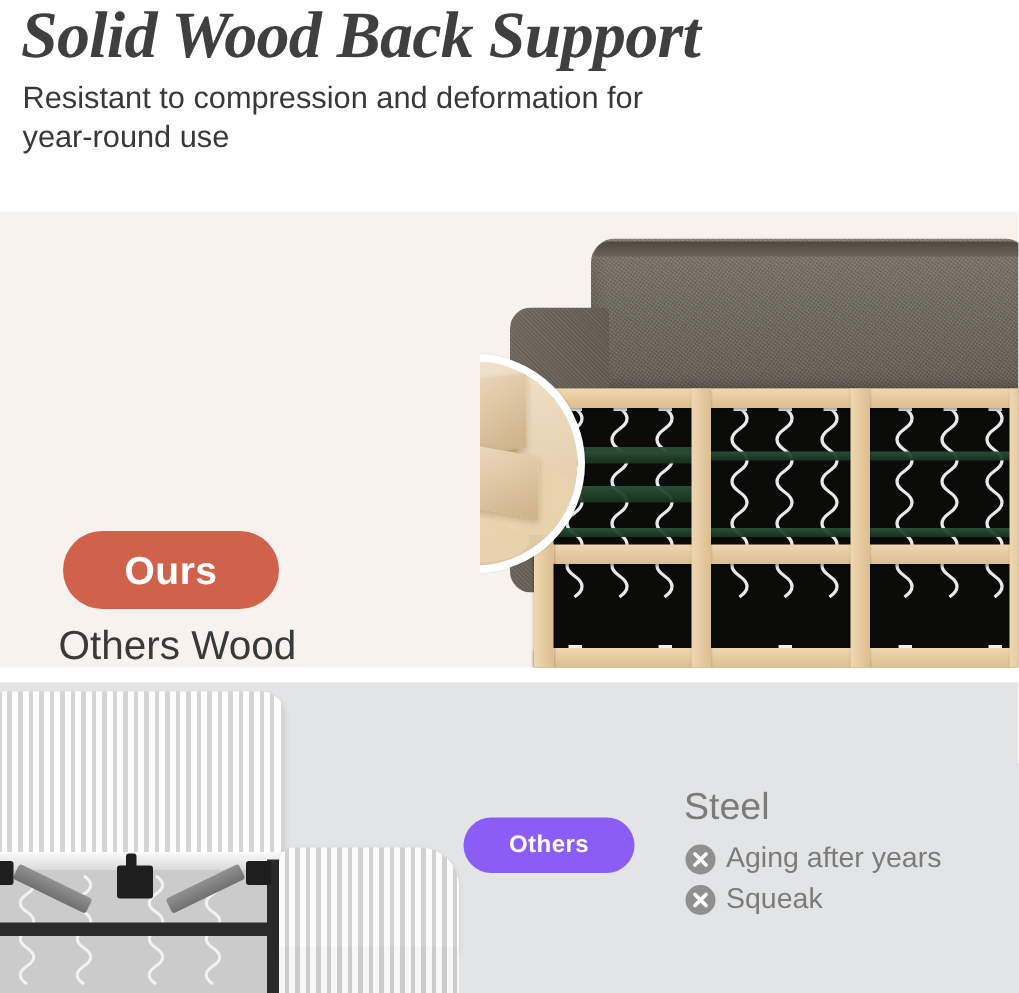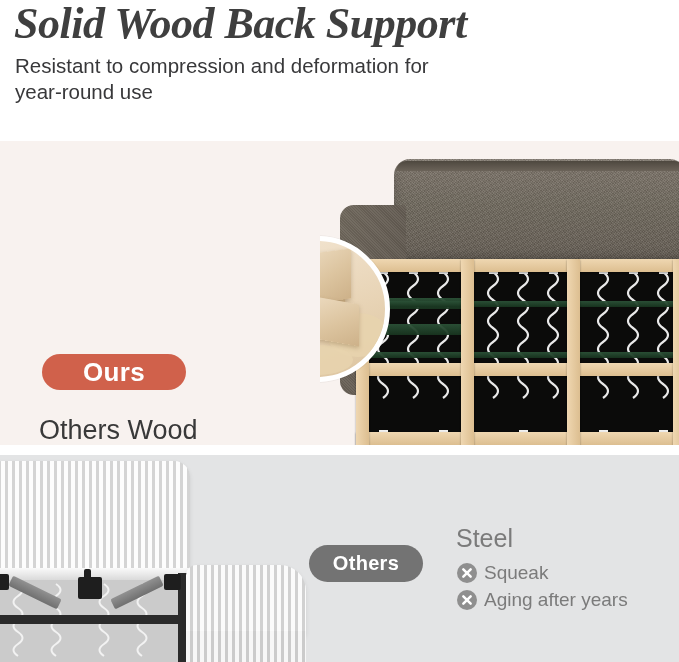--- a/index.html
+++ b/index.html
@@ -69,22 +69,22 @@
   .blk{position:absolute;background:linear-gradient(150deg,#f0e0c7,#dcc49f 60%,#cdb189);
        box-shadow:0 2px 4px rgba(130,100,60,.35);}
   .sawdust{position:absolute;border-radius:50%;background:#e8d3ae;opacity:.85;}
 
   
   .pill{
     position:absolute;display:flex;align-items:center;justify-content:center;
     font-weight:700;color:#ffffff;border-radius:999px;
     font-family:"Liberation Sans",sans-serif;
   }
-  .pill-ours{left:42px;top:213px;width:144px;height:36px;background:#d0614b;font-size:26px;letter-spacing:.3px;}
-  .pill-others{left:309px;top:545px;width:114px;height:37px;background:#737373;font-size:20px;letter-spacing:.3px;}
+  .pill-ours{left:42px;top:213px;width:144px;height:52px;background:#d0614b;font-size:26px;letter-spacing:.3px;}
+  .pill-others{left:309px;top:545px;width:114px;height:37px;background:#8b5cf6;font-size:16px;letter-spacing:.3px;}
 
   .sub-title{position:absolute;font-family:"Liberation Sans",sans-serif;}
   .sub-title-ours{left:39px;top:274px;font-size:27px;color:#393939;}
   .sub-title-others{left:456px;top:524px;font-size:25px;color:#7b7b7b;}
 
   .feature-list{position:absolute;}
   .fl-others{left:457px;top:562px;}
   .feat{display:flex;align-items:center;margin-bottom:5px;}
   .feat-label{font-family:"Liberation Sans",sans-serif;}
   .fl-others .feat-label{font-size:19px;color:#7b7b7b;margin-left:7px;}
@@ -224,26 +224,26 @@
     <div class="pill pill-others" style="top:90px;left:309px;">Others</div>
     <div class="sub-title sub-title-others" style="top:69px;left:456px;text-align:center;">Steel</div>
 
     <div class="feature-list fl-others" style="top:107px;left:457px;">
       <div class="feat">
         <span class="ico ico-x">
           <svg viewBox="0 0 24 24">
               <path d="M7.6 7.6l8.8 8.8M16.4 7.6l-8.8 8.8" fill="none" stroke="#ffffff" stroke-width="3" stroke-linecap="round"></path>
             </svg>
         </span>
-        <span class="feat-label">Squeak</span>
+        <span class="feat-label">Aging after years</span>
       </div>
       <div class="feat">
         <span class="ico ico-x">
           <svg viewBox="0 0 24 24">
               <path d="M7.6 7.6l8.8 8.8M16.4 7.6l-8.8 8.8" fill="none" stroke="#ffffff" stroke-width="3" stroke-linecap="round"></path>
             </svg>
         </span>
-        <span class="feat-label">Aging after years</span>
+        <span class="feat-label">Squeak</span>
       </div>
     </div>
   </div>
 
 </div>
 
 </body></html>

